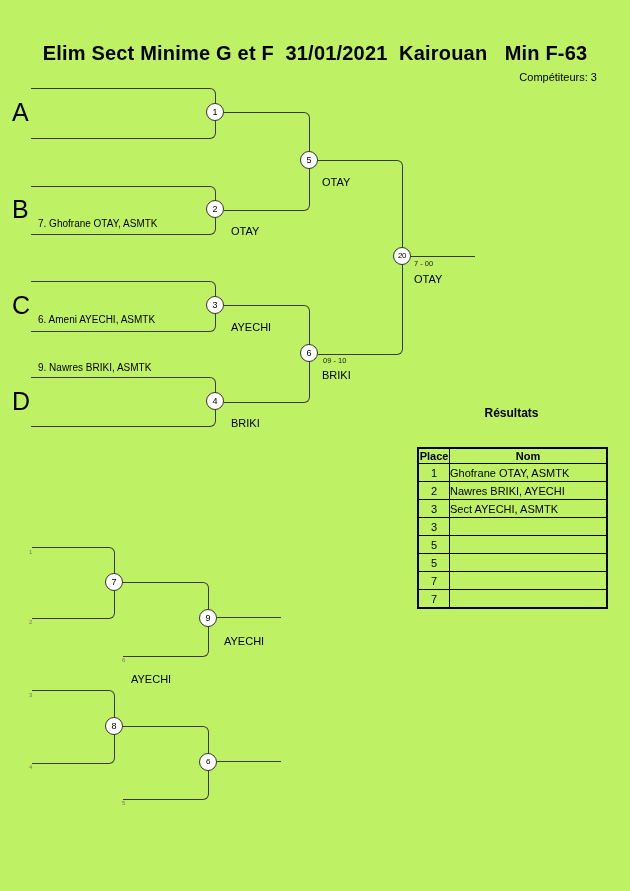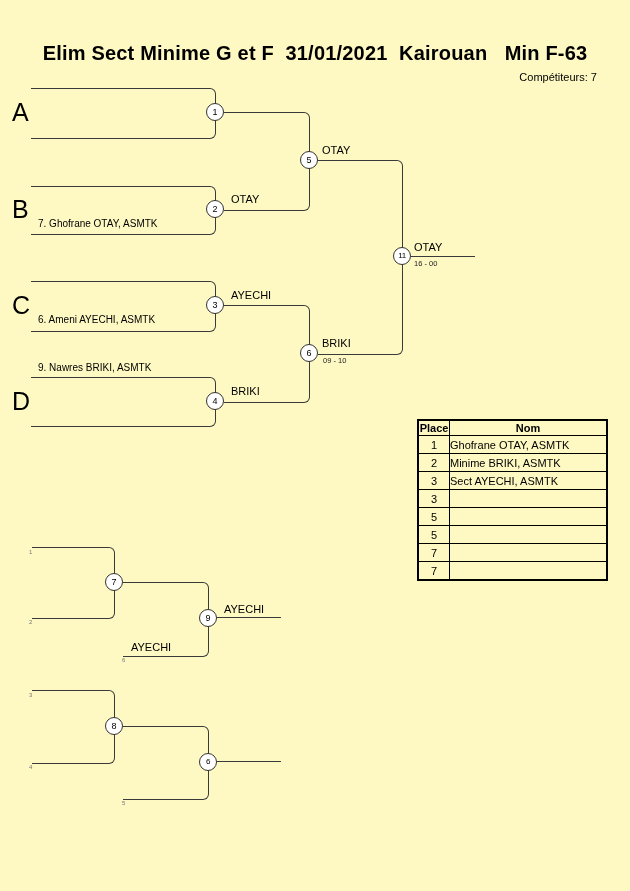--- a/index.html
+++ b/index.html
@@ -1,17 +1,17 @@
 <!DOCTYPE html>
 <html><head>
 <meta charset="utf-8">
 <style>
   html,body{margin:0;padding:0;background:#ffffff;}
   .sheet{
-    position:relative;width:630px;height:891px;background:#fef9c3;
+    position:relative;width:630px;height:891px;background:#bef264;
     font-family:"Liberation Sans", sans-serif;color:#000;overflow:hidden;
   }
   
   .title{
     position:absolute;left:0;top:42px;width:630px;text-align:center;
     font-size:20px;font-weight:bold;white-space:pre;letter-spacing:.2px;
   }
   .competitors{
     position:absolute;right:33px;top:71px;font-size:11px;
   }
@@ -24,49 +24,49 @@
   .hline{border-top-width:1.5px;height:0;}
   .circle{
     position:absolute;width:18px;height:18px;border-radius:50%;
     border:1.5px solid #333;background:#fff;box-sizing:border-box;
     display:flex;align-items:center;justify-content:center;
     font-size:9px;line-height:1;z-index:2;
   }
   .circle.two{font-size:8px;letter-spacing:-0.5px;}
   .letter{position:absolute;font-size:25px;line-height:30px;}
   .name{position:absolute;font-size:10px;white-space:nowrap;}
-  .wlabel{position:absolute;font-size:11px;white-space:nowrap;}
+  .wlabel{position:absolute;font-size:11px;white-space:nowrap;margin-top:32px;}
   .score{position:absolute;font-size:7.5px;color:#222;white-space:nowrap;}
   .seed{position:absolute;font-size:6px;color:#777;line-height:1;}
   
   .results-title{
     position:absolute;left:417px;top:406px;width:189px;text-align:center;
     font-size:12px;font-weight:bold;
   }
   table.results{
-    position:absolute;left:417px;top:419px;border-collapse:collapse;
+    position:absolute;left:417px;top:447px;border-collapse:collapse;
     border:2px solid #000;font-size:11px;table-layout:fixed;
   }
   table.results th,table.results td{
     border:1px solid #000;padding:0;vertical-align:middle;
   }
   table.results th{height:14px;font-weight:bold;text-align:center;}
   table.results td{height:17px;}
   td.place{width:30px;text-align:center;}
   th.place-h{width:30px;}
   td.nom{width:156px;text-align:left;padding-left:6px;}
   th.nom-h{width:156px;}
 </style>
 </head>
 <body>
 
 <div class="sheet">
 
   <div class="title">Elim Sect Minime G et F  31/01/2021  Kairouan   Min F-63</div>
-  <div class="competitors">Compétiteurs: 7</div>
+  <div class="competitors">Compétiteurs: 3</div>
 
   <div class="letter" style="left:12px;top:97px;">A</div>
   <div class="letter" style="left:12px;top:194px;">B</div>
   <div class="letter" style="left:12px;top:290px;">C</div>
   <div class="letter" style="left:12px;top:386px;">D</div>
 
   <div class="bk box" style="left:31px;top:88px;width:184px;height:49px;"></div>
   <div class="bk box" style="left:31px;top:186px;width:184px;height:47px;"></div>
   <div class="bk box" style="left:31px;top:281px;width:184px;height:49px;"></div>
   <div class="bk box" style="left:31px;top:377px;width:184px;height:48px;"></div>
@@ -101,39 +101,40 @@
   <div class="circle" style="left:300px;top:344px;">
       <span>6</span>
     </div>
 
   <div class="wlabel" style="left:322px;top:144px;">OTAY</div>
   <div class="wlabel" style="left:322px;top:337px;">BRIKI</div>
   <div class="score" style="left:323px;top:356px;">09 - 10</div>
 
   <div class="bk box" style="left:318px;top:160px;width:84px;height:193px;"></div>
   <div class="circle two" style="left:393px;top:247px;">
-      <span>11</span>
+      <span>20</span>
     </div>
   <div class="bk hline" style="left:411px;top:256px;width:64px;"></div>
   <div class="wlabel" style="left:414px;top:241px;">OTAY</div>
-  <div class="score" style="left:414px;top:259px;">16 - 00</div>
+  <div class="score" style="left:414px;top:259px;">7 - 00</div>
 
+  <div class="results-title">Résultats</div>
   <table class="results">
     <tbody>
         <tr>
       <th class="place-h">Place</th>
       <th class="nom-h">Nom</th>
     </tr>
     <tr>
           <td class="place">1</td>
           <td class="nom">Ghofrane OTAY, ASMTK</td>
         </tr>
     <tr>
           <td class="place">2</td>
-          <td class="nom">Minime BRIKI, ASMTK</td>
+          <td class="nom">Nawres BRIKI, AYECHI</td>
         </tr>
     <tr>
           <td class="place">3</td>
           <td class="nom">Sect AYECHI, ASMTK</td>
         </tr>
     <tr>
           <td class="place">3</td>
           <td class="nom"></td>
         </tr>
     <tr>

